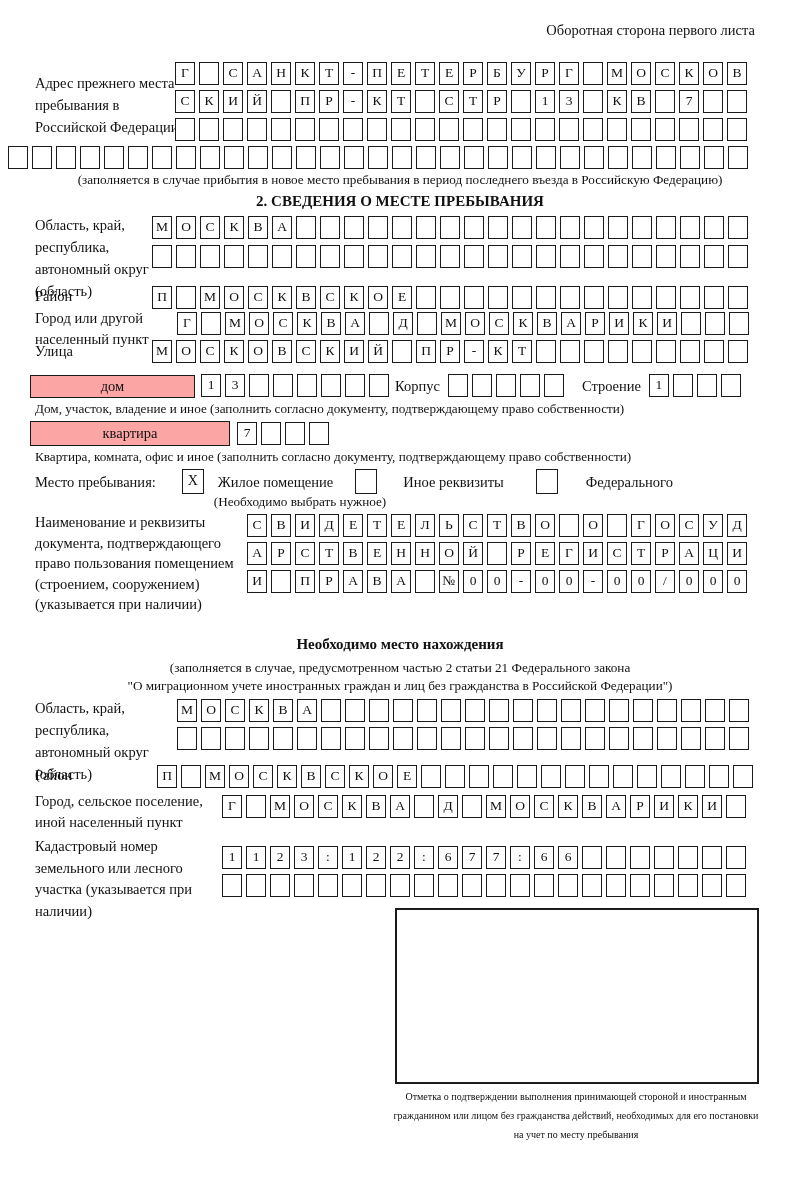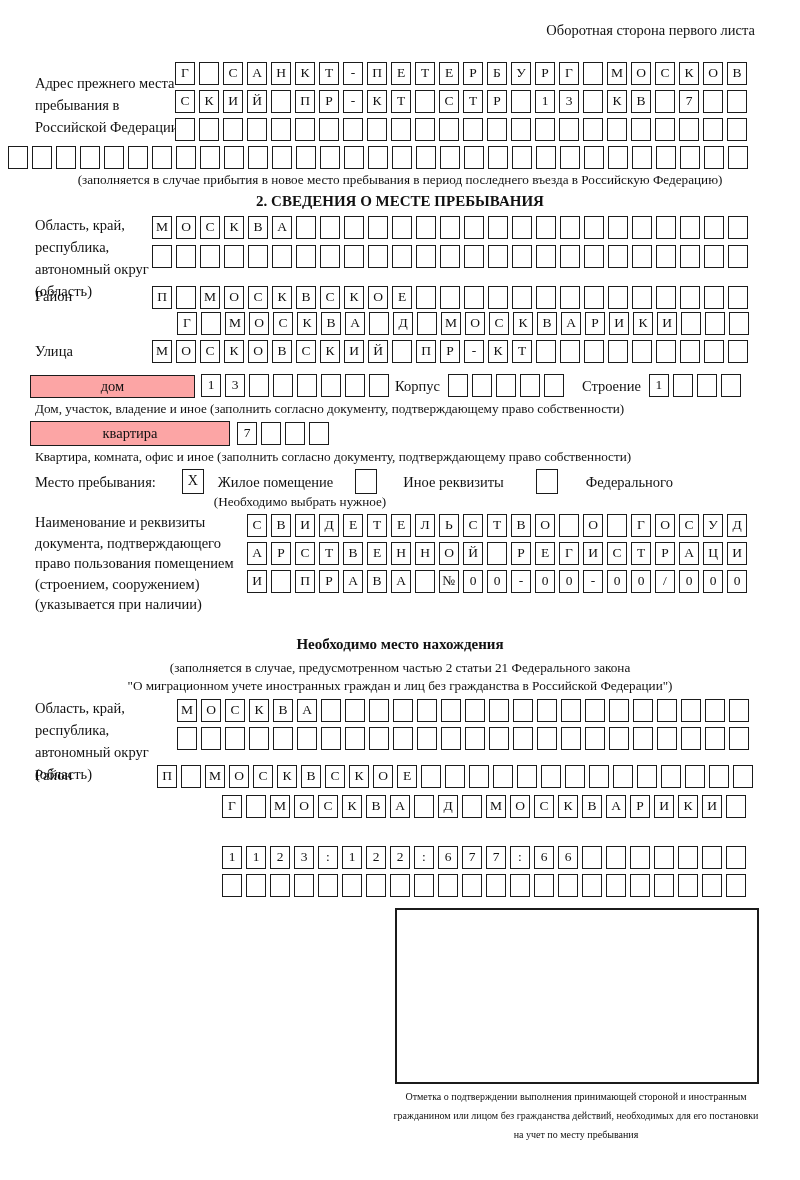--- a/index.html
+++ b/index.html
@@ -36,20 +36,21 @@
 
   <div class="abs heading" style="top:193px;">2. СВЕДЕНИЯ О МЕСТЕ ПРЕБЫВАНИЯ</div>
 
   <div class="abs lbl" style="left:35px;top:214px;width:120px;">Область, край, республика, автономный округ (область)</div>
   <div class="abs boxrow" style="left:152px;top:216px;"><span class="cell">М</span><span class="cell">О</span><span class="cell">С</span><span class="cell">К</span><span class="cell">В</span><span class="cell">А</span><span class="cell"></span><span class="cell"></span><span class="cell"></span><span class="cell"></span><span class="cell"></span><span class="cell"></span><span class="cell"></span><span class="cell"></span><span class="cell"></span><span class="cell"></span><span class="cell"></span><span class="cell"></span><span class="cell"></span><span class="cell"></span><span class="cell"></span><span class="cell"></span><span class="cell"></span><span class="cell"></span><span class="cell"></span></div>
   <div class="abs boxrow" style="left:152px;top:245px;"><span class="cell"></span><span class="cell"></span><span class="cell"></span><span class="cell"></span><span class="cell"></span><span class="cell"></span><span class="cell"></span><span class="cell"></span><span class="cell"></span><span class="cell"></span><span class="cell"></span><span class="cell"></span><span class="cell"></span><span class="cell"></span><span class="cell"></span><span class="cell"></span><span class="cell"></span><span class="cell"></span><span class="cell"></span><span class="cell"></span><span class="cell"></span><span class="cell"></span><span class="cell"></span><span class="cell"></span><span class="cell"></span></div>
 
   <div class="abs lbl" style="left:35px;top:285px;">Район</div>
   <div class="abs boxrow" style="left:152px;top:286px;"><span class="cell">П</span><span class="cell"></span><span class="cell">М</span><span class="cell">О</span><span class="cell">С</span><span class="cell">К</span><span class="cell">В</span><span class="cell">С</span><span class="cell">К</span><span class="cell">О</span><span class="cell">Е</span><span class="cell"></span><span class="cell"></span><span class="cell"></span><span class="cell"></span><span class="cell"></span><span class="cell"></span><span class="cell"></span><span class="cell"></span><span class="cell"></span><span class="cell"></span><span class="cell"></span><span class="cell"></span><span class="cell"></span><span class="cell"></span></div>
 
+  <div class="abs lbl" style="left:35px;top:308px;width:140px;line-height:21px;">Город или другой населенный пункт</div>
   <div class="abs boxrow" style="left:177px;top:312px;"><span class="cell">Г</span><span class="cell"></span><span class="cell">М</span><span class="cell">О</span><span class="cell">С</span><span class="cell">К</span><span class="cell">В</span><span class="cell">А</span><span class="cell"></span><span class="cell">Д</span><span class="cell"></span><span class="cell">М</span><span class="cell">О</span><span class="cell">С</span><span class="cell">К</span><span class="cell">В</span><span class="cell">А</span><span class="cell">Р</span><span class="cell">И</span><span class="cell">К</span><span class="cell">И</span><span class="cell"></span><span class="cell"></span><span class="cell"></span></div>
 
   <div class="abs lbl" style="left:35px;top:340px;">Улица</div>
   <div class="abs boxrow" style="left:152px;top:340px;"><span class="cell">М</span><span class="cell">О</span><span class="cell">С</span><span class="cell">К</span><span class="cell">О</span><span class="cell">В</span><span class="cell">С</span><span class="cell">К</span><span class="cell">И</span><span class="cell">Й</span><span class="cell"></span><span class="cell">П</span><span class="cell">Р</span><span class="cell">-</span><span class="cell">К</span><span class="cell">Т</span><span class="cell"></span><span class="cell"></span><span class="cell"></span><span class="cell"></span><span class="cell"></span><span class="cell"></span><span class="cell"></span><span class="cell"></span><span class="cell"></span></div>
 
   <div class="abs inlinerow" style="left:30px;top:374px;">
     <span class="labelbox" style="width:165px;height:23px;margin-right:6px;">дом</span>
     <span class="boxrow"><span class="cell">1</span><span class="cell">3</span><span class="cell"></span><span class="cell"></span><span class="cell"></span><span class="cell"></span><span class="cell"></span><span class="cell"></span></span>
     <span class="lbl" style="margin:0 8px 0 2px;">Корпус</span>
     <span class="boxrow"><span class="cell"></span><span class="cell"></span><span class="cell"></span><span class="cell"></span><span class="cell"></span></span>
@@ -84,21 +85,23 @@
   <div class="abs note" style="top:660px;">(заполняется в случае, предусмотренном частью 2 статьи 21 Федерального закона</div>
   <div class="abs note" style="top:678px;">"О миграционном учете иностранных граждан и лиц без гражданства в Российской Федерации")</div>
 
   <div class="abs lbl" style="left:35px;top:697px;width:145px;">Область, край, республика, автономный округ (область)</div>
   <div class="abs boxrow" style="left:177px;top:699px;"><span class="cell">М</span><span class="cell">О</span><span class="cell">С</span><span class="cell">К</span><span class="cell">В</span><span class="cell">А</span><span class="cell"></span><span class="cell"></span><span class="cell"></span><span class="cell"></span><span class="cell"></span><span class="cell"></span><span class="cell"></span><span class="cell"></span><span class="cell"></span><span class="cell"></span><span class="cell"></span><span class="cell"></span><span class="cell"></span><span class="cell"></span><span class="cell"></span><span class="cell"></span><span class="cell"></span><span class="cell"></span></div>
   <div class="abs boxrow" style="left:177px;top:727px;"><span class="cell"></span><span class="cell"></span><span class="cell"></span><span class="cell"></span><span class="cell"></span><span class="cell"></span><span class="cell"></span><span class="cell"></span><span class="cell"></span><span class="cell"></span><span class="cell"></span><span class="cell"></span><span class="cell"></span><span class="cell"></span><span class="cell"></span><span class="cell"></span><span class="cell"></span><span class="cell"></span><span class="cell"></span><span class="cell"></span><span class="cell"></span><span class="cell"></span><span class="cell"></span><span class="cell"></span></div>
 
   <div class="abs lbl" style="left:35px;top:764px;">Район</div>
   <div class="abs boxrow" style="left:157px;top:765px;"><span class="cell">П</span><span class="cell"></span><span class="cell">М</span><span class="cell">О</span><span class="cell">С</span><span class="cell">К</span><span class="cell">В</span><span class="cell">С</span><span class="cell">К</span><span class="cell">О</span><span class="cell">Е</span><span class="cell"></span><span class="cell"></span><span class="cell"></span><span class="cell"></span><span class="cell"></span><span class="cell"></span><span class="cell"></span><span class="cell"></span><span class="cell"></span><span class="cell"></span><span class="cell"></span><span class="cell"></span><span class="cell"></span><span class="cell"></span></div>
 
+  <div class="abs lbl" style="left:35px;top:791px;width:190px;line-height:21px;">Город, сельское поселение, иной населенный пункт</div>
   <div class="abs boxrow" style="left:222px;top:795px;"><span class="cell">Г</span><span class="cell"></span><span class="cell">М</span><span class="cell">О</span><span class="cell">С</span><span class="cell">К</span><span class="cell">В</span><span class="cell">А</span><span class="cell"></span><span class="cell">Д</span><span class="cell"></span><span class="cell">М</span><span class="cell">О</span><span class="cell">С</span><span class="cell">К</span><span class="cell">В</span><span class="cell">А</span><span class="cell">Р</span><span class="cell">И</span><span class="cell">К</span><span class="cell">И</span><span class="cell"></span></div>
 
+  <div class="abs lbl" style="left:35px;top:836px;width:165px;line-height:21.5px;">Кадастровый номер земельного или лесного участка (указывается при наличии)</div>
   <div class="abs boxrow" style="left:222px;top:846px;"><span class="cell">1</span><span class="cell">1</span><span class="cell">2</span><span class="cell">3</span><span class="cell">:</span><span class="cell">1</span><span class="cell">2</span><span class="cell">2</span><span class="cell">:</span><span class="cell">6</span><span class="cell">7</span><span class="cell">7</span><span class="cell">:</span><span class="cell">6</span><span class="cell">6</span><span class="cell"></span><span class="cell"></span><span class="cell"></span><span class="cell"></span><span class="cell"></span><span class="cell"></span><span class="cell"></span></div>
   <div class="abs boxrow" style="left:222px;top:874px;"><span class="cell"></span><span class="cell"></span><span class="cell"></span><span class="cell"></span><span class="cell"></span><span class="cell"></span><span class="cell"></span><span class="cell"></span><span class="cell"></span><span class="cell"></span><span class="cell"></span><span class="cell"></span><span class="cell"></span><span class="cell"></span><span class="cell"></span><span class="cell"></span><span class="cell"></span><span class="cell"></span><span class="cell"></span><span class="cell"></span><span class="cell"></span><span class="cell"></span></div>
 
   <div class="abs" style="left:395px;top:908px;width:360px;height:172px;border:2px solid #1b1b1b;background:#fff;"></div>
   <div class="abs" style="left:390px;top:1087px;width:372px;text-align:center;font-size:10px;line-height:19px;">Отметка о подтверждении выполнения принимающей стороной и иностранным гражданином или лицом без гражданства действий, необходимых для его постановки на учет по месту пребывания</div>
 
 </div>
 
 </body></html>

